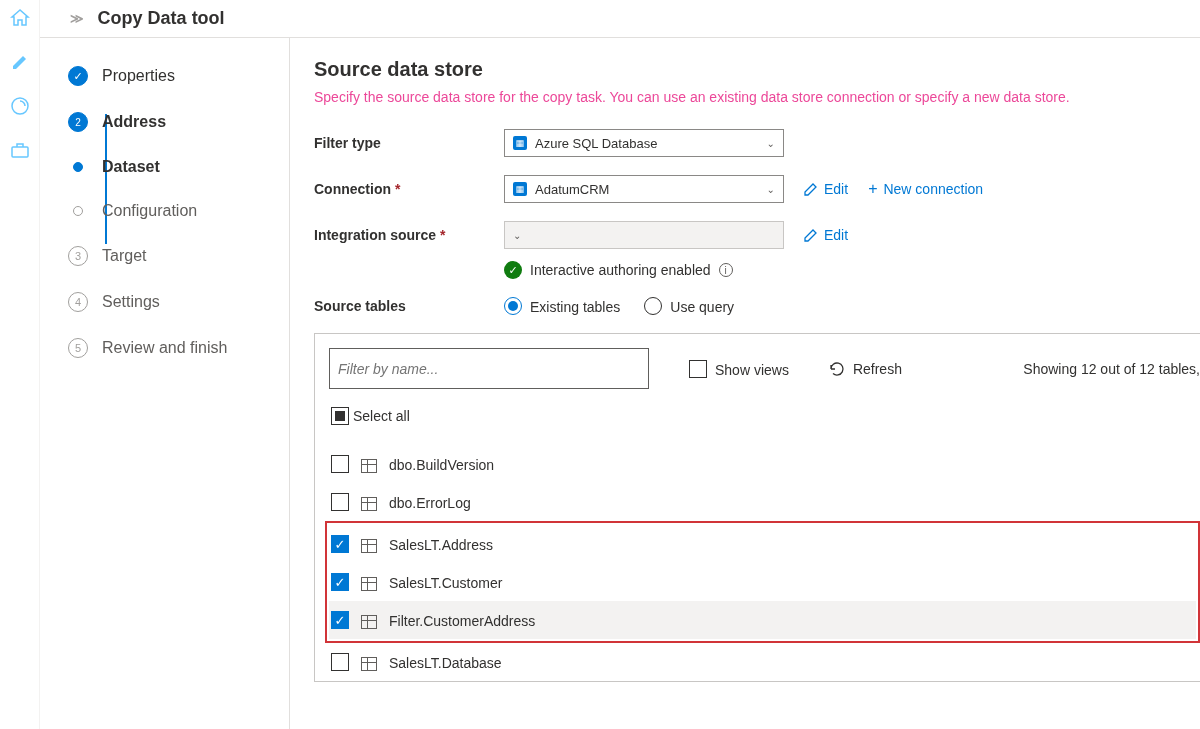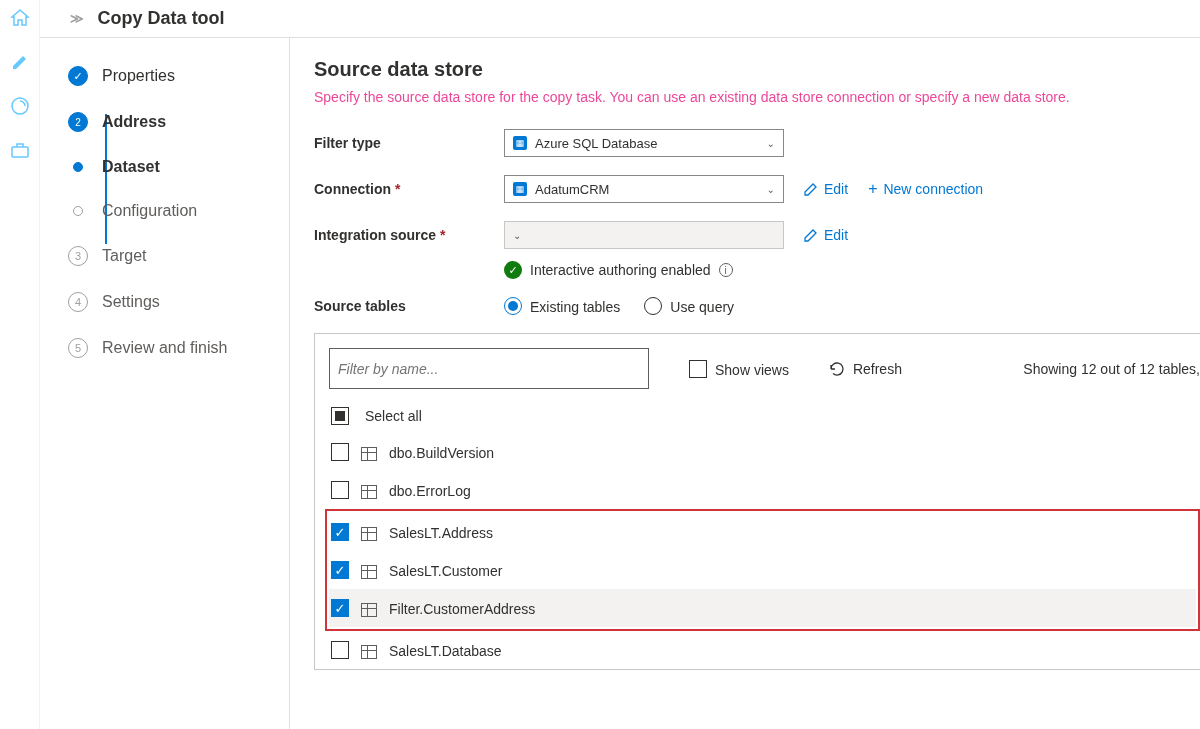--- a/index.html
+++ b/index.html
@@ -52,21 +52,21 @@
   .radio.selected .rdot::after { content: ""; width: 10px; height: 10px; border-radius: 50%; background: #0078d4; }
   
   .tables-panel { border: 1px solid #c8c6c4; border-right: none; margin-top: 16px; padding: 14px 0 0 14px; }
   .tables-toolbar { display: flex; align-items: center; gap: 40px; margin-bottom: 18px; }
   .filter-input { width: 320px; height: 41px; border: 1px solid #605e5c; padding: 0 8px; font-size: 14px; font-style: italic; color: #605e5c; }
   .toolbar-item { display: flex; align-items: flex-end; gap: 8px; cursor: pointer; }
   .showing { margin-left: auto; margin-right: 0; }
   .cb { width: 18px; height: 18px; border: 1px solid #323130; background: #fff; display: flex; align-items: center; justify-content: center; cursor: pointer; flex-shrink: 0; }
   .cb.checked { background: #0078d4; border-color: #0078d4; color: #fff; font-size: 13px; }
   .cb.indeterminate::after { content: ""; width: 10px; height: 10px; background: #323130; }
-  .select-all { display: flex; align-items: center; gap: 16px; margin-bottom: 8px; margin-left: 2px; }
+  .select-all { display: flex; align-items: center; gap: 4px; margin-bottom: 20px; margin-left: 2px; }
   .tbl-row { display: flex; align-items: flex-end; gap: 12px; padding: 10px 0 10px 2px; font-size: 14px; cursor: pointer; }
   .tbl-row.hover { background: #f3f2f1; }
   .tbl-icon { width: 16px; height: 14px; display: inline-block; border: 1px solid #605e5c; position: relative; }
   .tbl-icon::before, .tbl-icon::after { content:""; position: absolute; background:#605e5c; }
   .tbl-icon::before { top: 4px; left:0; right:0; height:1px; }
   .tbl-icon::after { top: 0; bottom:0; left:5px; width:1px; }
   .highlight-box { border: 2px solid #d13438; padding: 2px; margin-left: -4px; }
   svg { display: block; }
   .plus { font-size: 16px; font-weight: 400; }
 </style>

